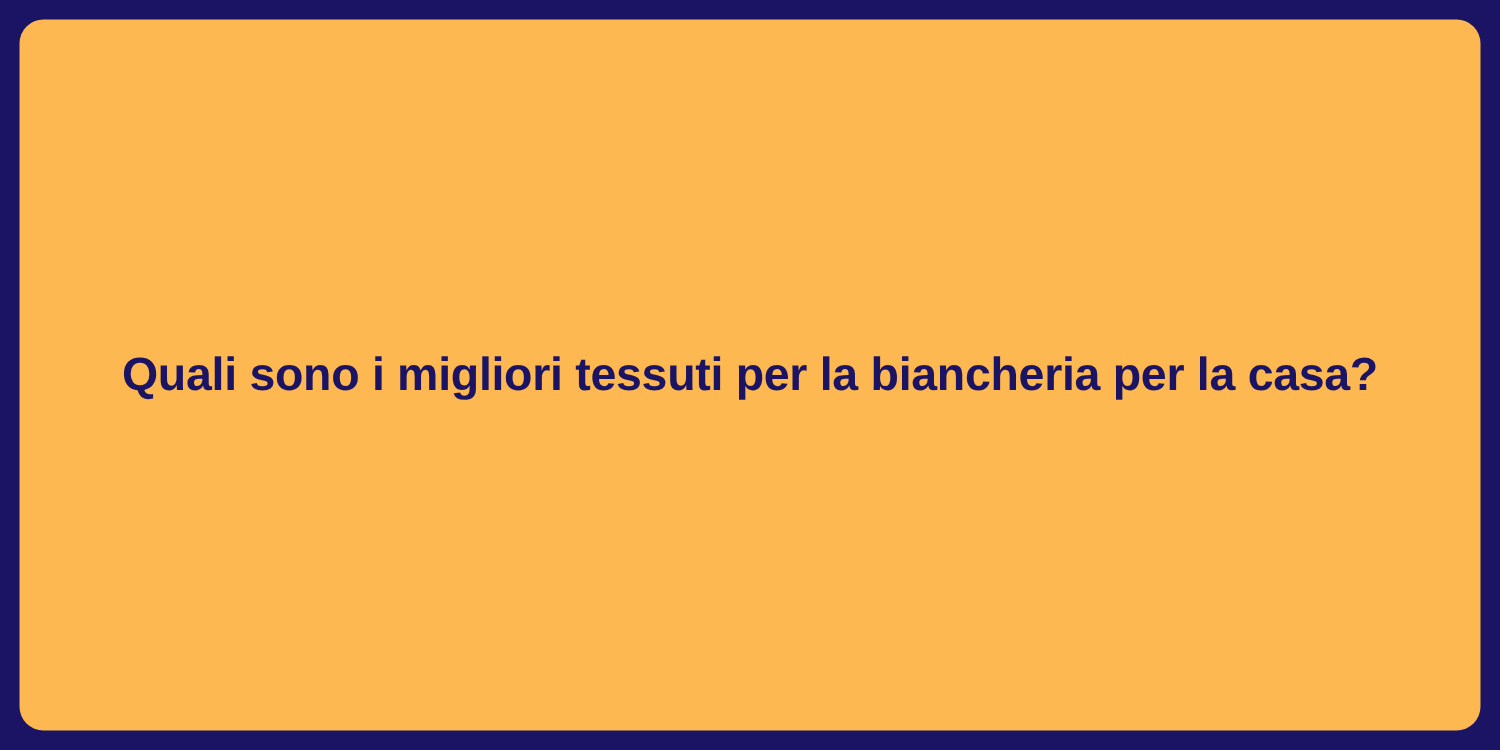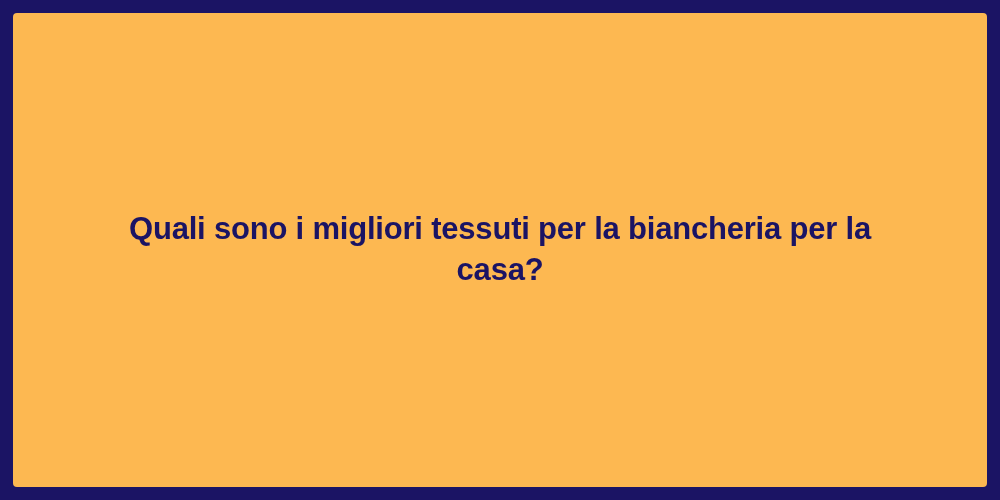--- a/index.html
+++ b/index.html
@@ -21,25 +21,25 @@
     height: 500px;
     background: #1B1464;
     padding: 13px;
   }
 
   .banner-panel {
     box-sizing: border-box;
     width: 100%;
     height: 100%;
     background: #FDB851;
-    border-radius: 4px;
+    border-radius: 16px;
     display: flex;
     align-items: center;
     justify-content: center;
-    padding: 0 70px;
+    padding: 0 50px;
   }
 
   .banner-heading {
     margin: 0;
     color: #1B1464;
     font-family: "Liberation Sans", sans-serif;
     font-size: 31px;
     font-weight: bold;
     line-height: 1.32;
     letter-spacing: -0.2px;

